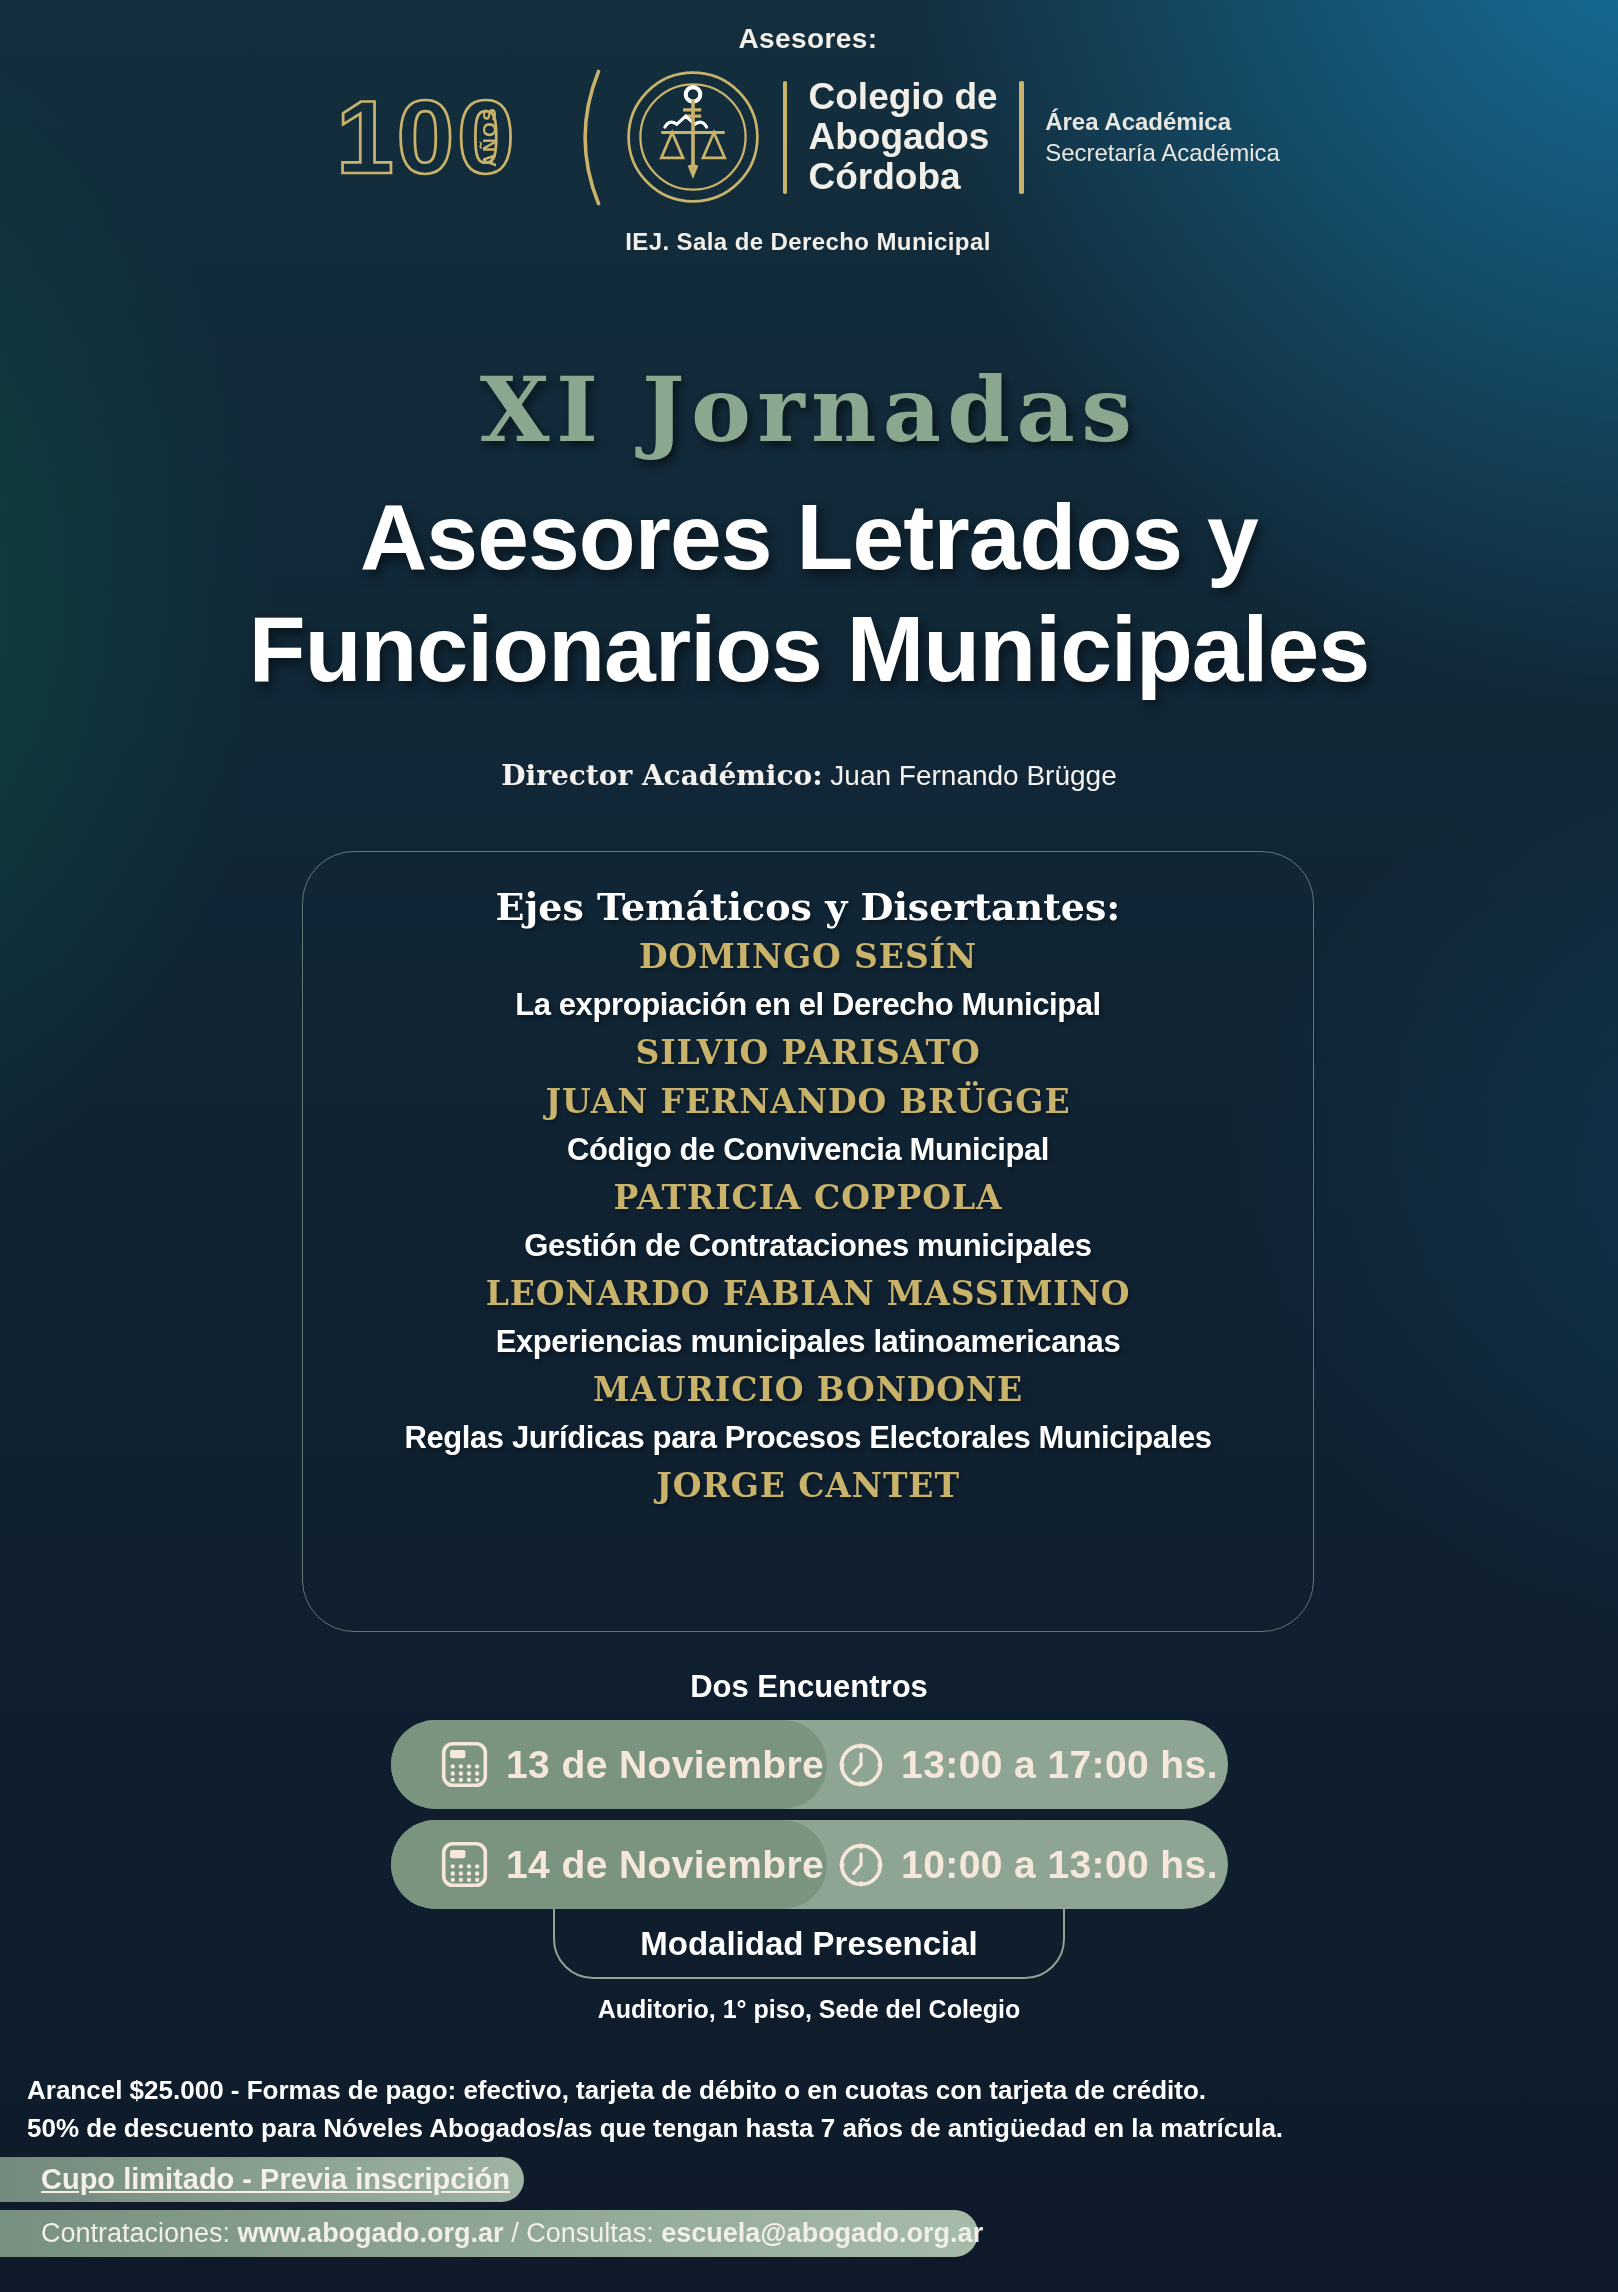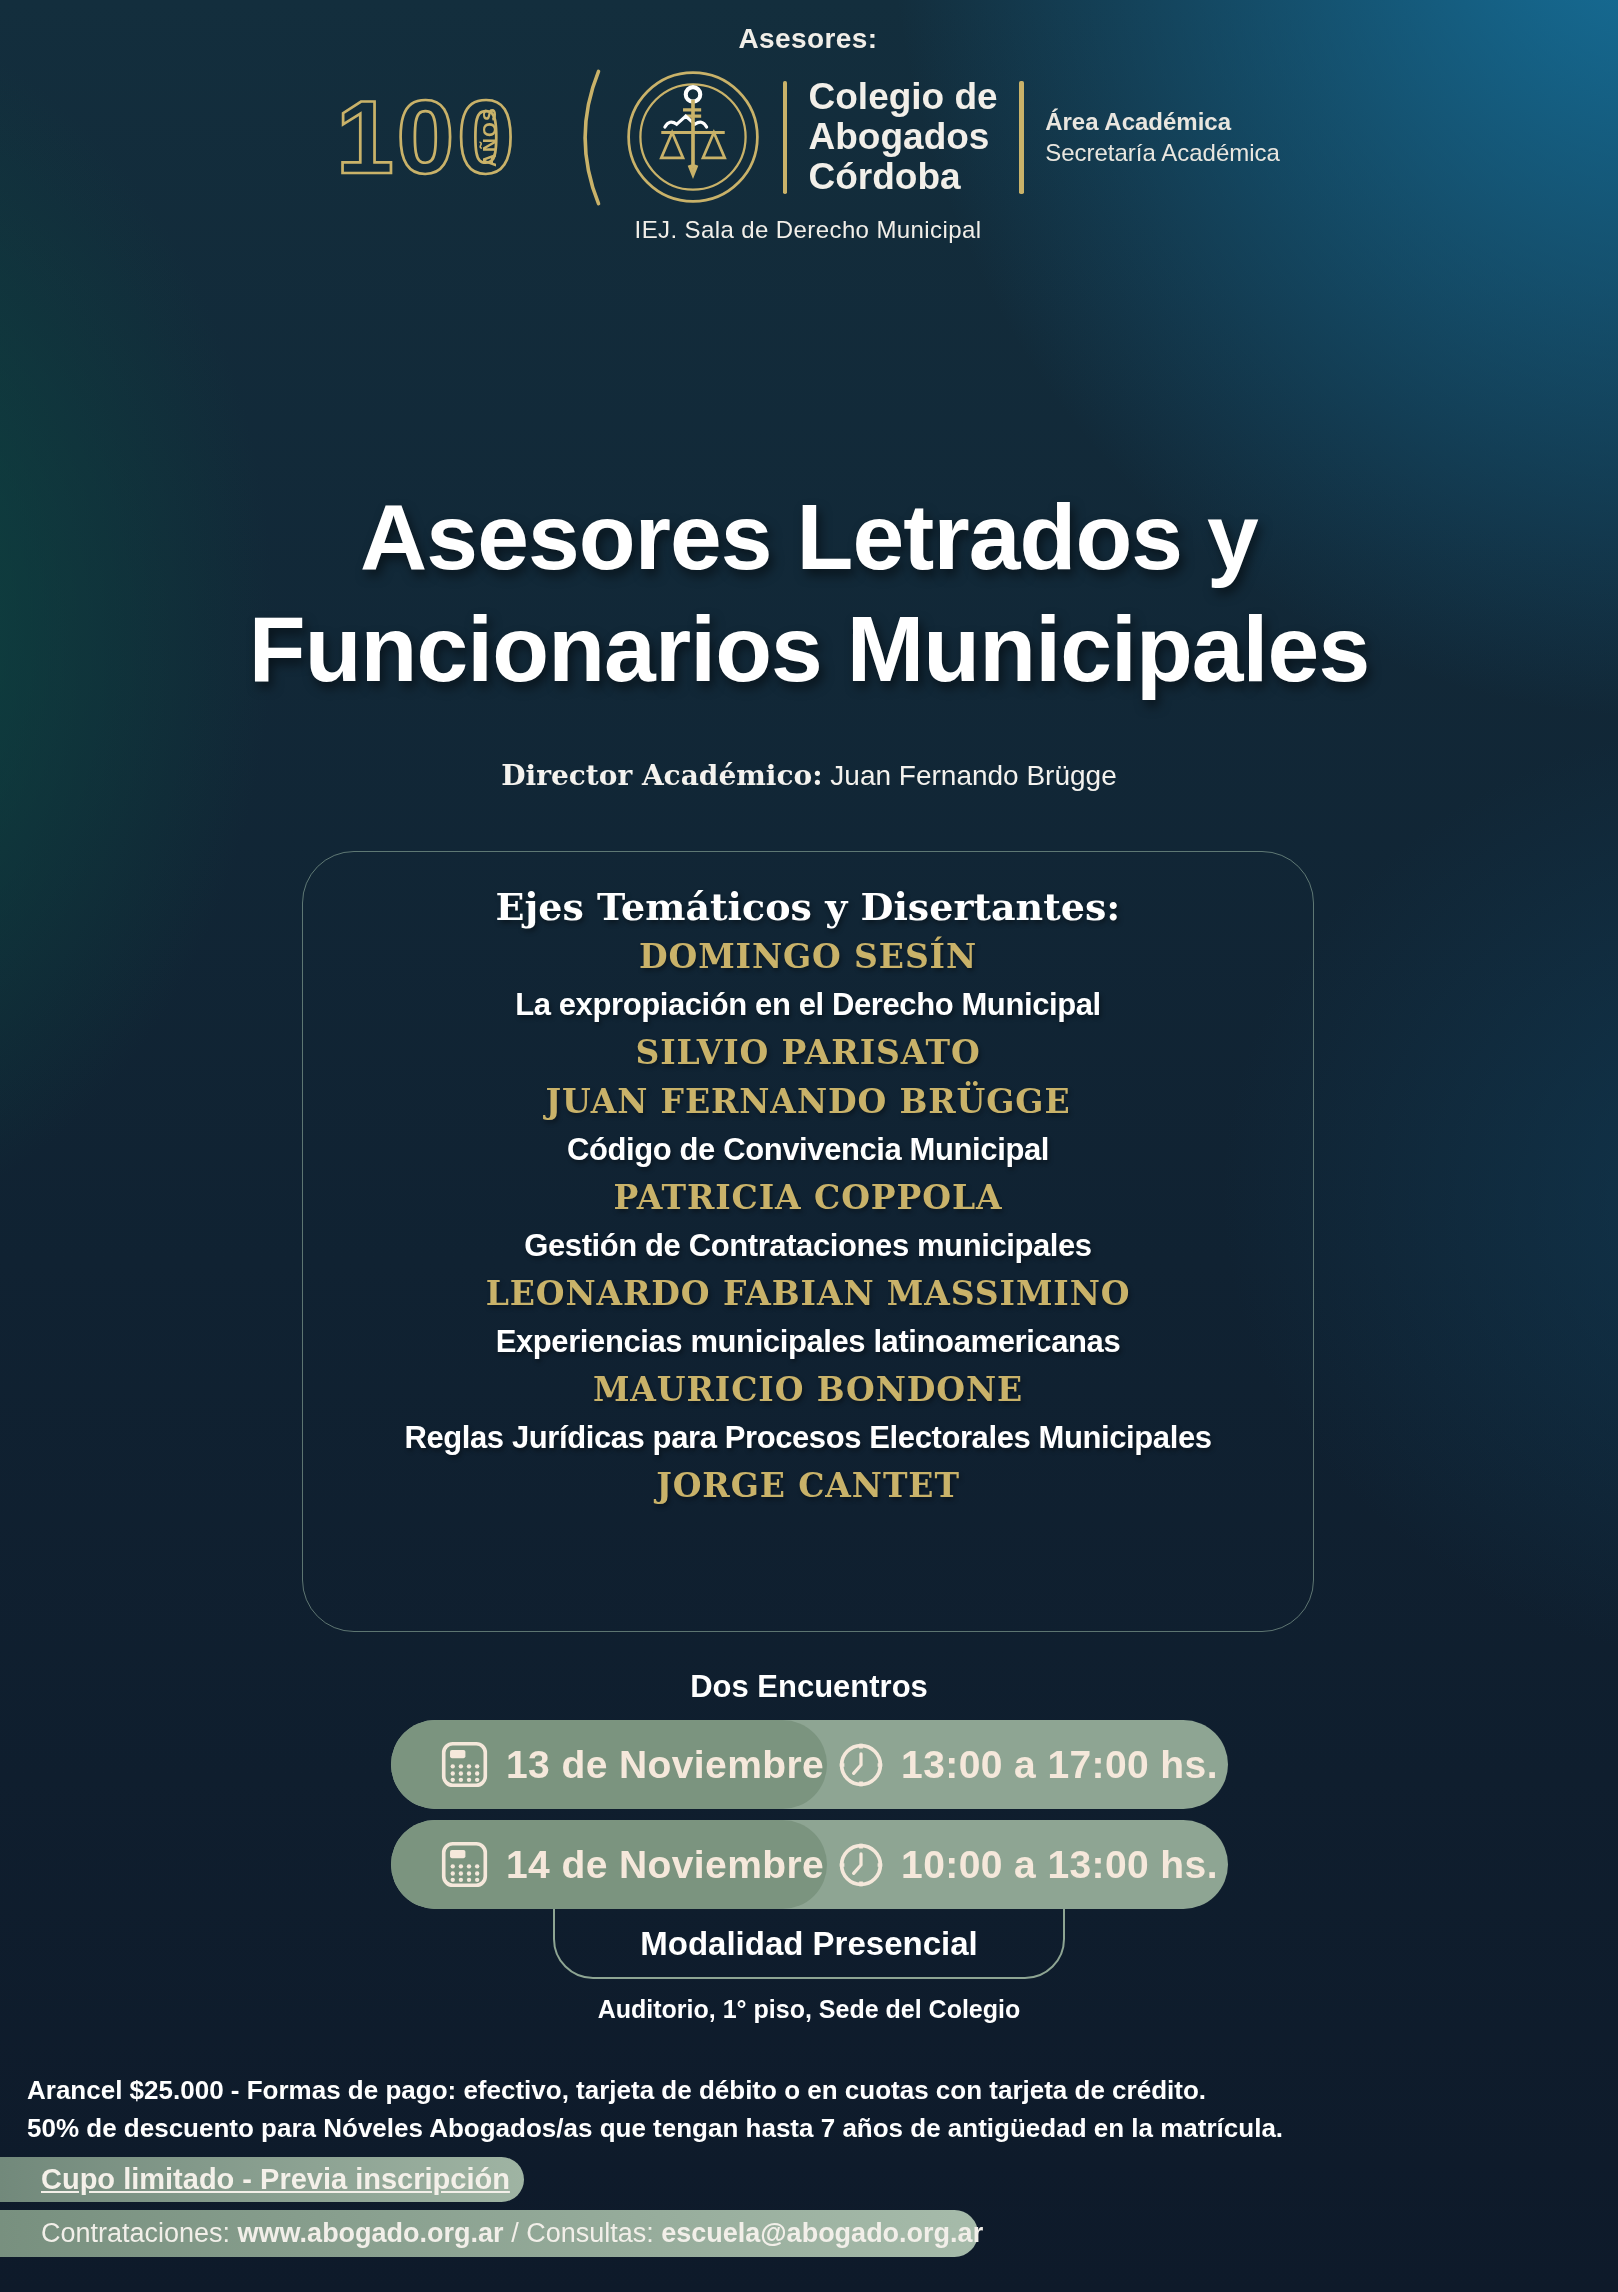--- a/index.html
+++ b/index.html
@@ -25,21 +25,21 @@
   }
   .centenary .anios{
     position:absolute;left:124px;top:47px;transform:rotate(-90deg);transform-origin:center;
     font-size:19px;font-weight:bold;color:#c9b269;letter-spacing:1.3px;
   }
   .vbar{width:4.5px;height:113px;background:#c9b269;border-radius:1.8px;}
   .colegio{font-size:37px;font-weight:bold;line-height:1.08;color:#f2efe9;white-space:pre-line;text-align:left;}
   .area{font-size:24px;color:#e9e6df;text-align:left;line-height:1.3;}
   .area .b{font-weight:bold;display:block;}
   .area .r{display:block;}
-  .iej{margin-top:7px;text-align:center;font-size:24px;font-weight:normal;color:#f2efe9;letter-spacing:0.4px;}
+  .iej{margin-top:19px;text-align:center;font-size:24px;font-weight:bold;color:#f2efe9;letter-spacing:0.4px;}
 
   
   .jornadas{
     top:356px;left:0;width:100%;text-align:center;
     font-family:"DejaVu Serif",serif;font-weight:bold;font-size:90px;letter-spacing:6.3px;
     color:#8ca78f;text-shadow:3.6px 5.4px 9px rgba(0,0,0,0.55);
   }
   .main-title{
     top:482px;left:0;width:100%;text-align:center;
     font-size:93px;font-weight:bold;line-height:1.2;letter-spacing:-0.9px;
@@ -138,20 +138,21 @@
 
       <div class="area">
         <span class="b">Área Académica</span>
         <span class="r">Secretaría Académica</span>
       </div>
     </div>
 
     <div class="iej">IEJ. Sala de Derecho Municipal</div>
   </div>
 
+  <div class="abs jornadas">XI Jornadas</div>
   <div class="abs main-title">Asesores Letrados y
 Funcionarios Municipales</div>
   <div class="abs director">
     <span class="lab">Director Académico:</span><span class="nam"> Juan Fernando Brügge</span>
   </div>
 
   <div class="abs ejes-box">
     <div class="ejes-title">Ejes Temáticos y Disertantes:</div>
     <div class="speaker">DOMINGO SESÍN</div>
     <div class="topic">La expropiación en el Derecho Municipal</div>

